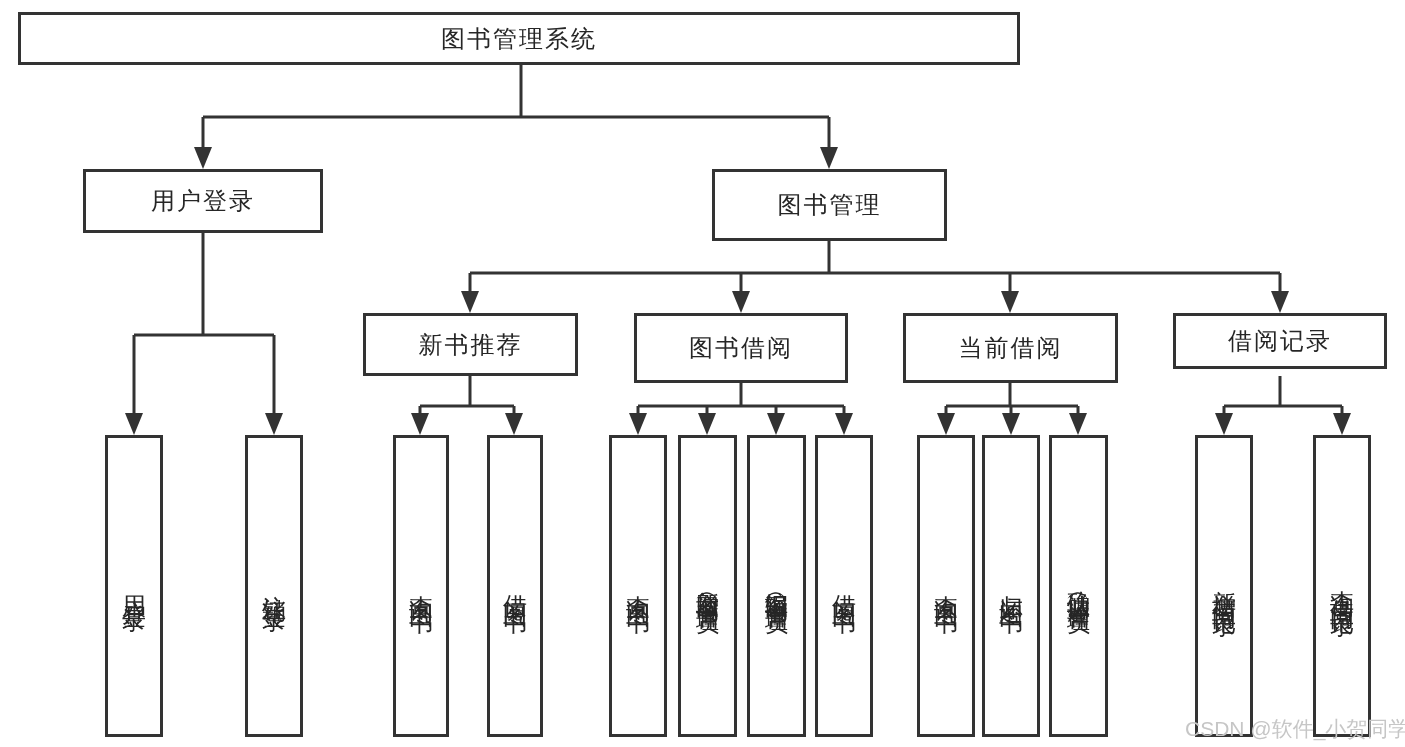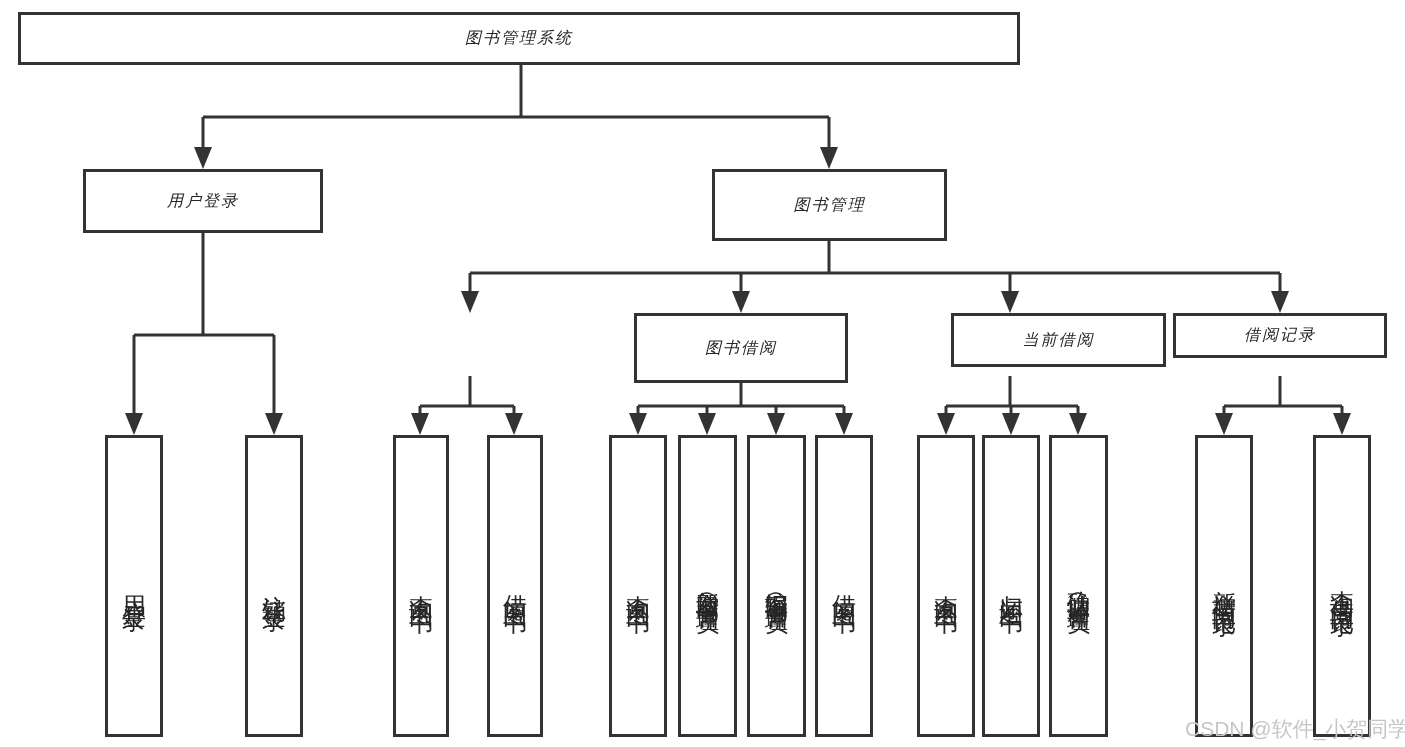--- a/index.html
+++ b/index.html
@@ -33,24 +33,23 @@
   }
   .hbox {
     position: absolute;
     box-sizing: border-box;
     border: 3px solid var(--line);
     background: var(--box-fill);
     display: flex;
     align-items: center;
     justify-content: center;
     color: var(--text);
-    font-size: 16px;
+    font-size: 24px;
     letter-spacing: 2px;
     white-space: nowrap;
-    font-style: italic;
   }
   .leaf {
     position: absolute;
     box-sizing: border-box;
     border: 3px solid var(--line);
     background: var(--box-fill);
     display: flex;
     align-items: center;
     justify-content: center;
     color: var(--text);
@@ -152,23 +151,24 @@
       <path d="M1342 406 V428"></path>
       <polygon points="1333,413 1351,413 1342,435"></polygon>
     </g>
   </svg>
 
   <div class="hbox" style="left:18px; top:12px; width:1002px; height:53px;">图书管理系统</div>
 
   <div class="hbox" style="left:83px; top:169px; width:240px; height:64px;">用户登录</div>
   <div class="hbox" style="left:712px; top:169px; width:235px; height:72px;">图书管理</div>
 
+  <div class="hbox" style="left:363px; top:313px; width:215px; height:63px;">新书推荐</div>
   <div class="hbox" style="left:634px; top:313px; width:214px; height:70px;">图书借阅</div>
-  <div class="hbox" style="left:903px; top:313px; width:215px; height:54px;margin-left:48px;">当前借阅</div>
-  <div class="hbox" style="left:1173px; top:313px; width:214px; height:45px;">借阅记录</div>
+  <div class="hbox" style="left:903px; top:313px; width:215px; height:70px;">当前借阅</div>
+  <div class="hbox" style="left:1173px; top:313px; width:214px; height:56px;">借阅记录</div>
 
   <div class="leaf" style="left:105px;">用户登录</div>
   <div class="leaf" style="left:245px;">注销登录</div>
 
   <div class="leaf" style="left:393px; width:56px;">查询图书</div>
   <div class="leaf" style="left:487px; width:56px;">借阅图书</div>
 
   <div class="leaf" style="left:609px;">查询图书</div>
   <div class="leaf long" style="left:678px; width:59px;">新增图书（管理员）</div>
   <div class="leaf long" style="left:747px; width:59px;">编辑图书（管理员）</div>

